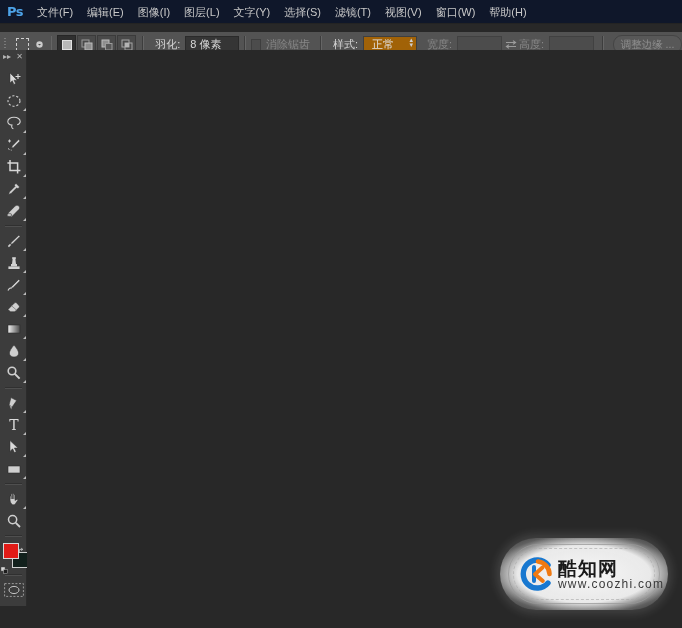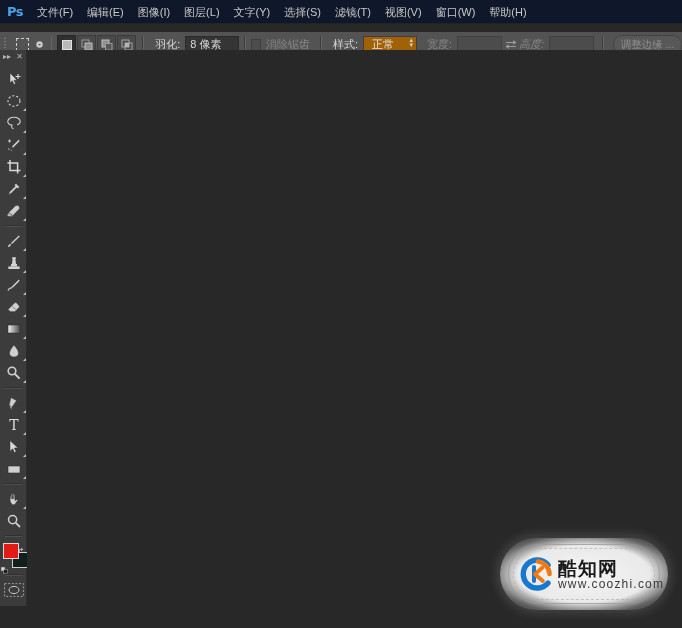--- a/index.html
+++ b/index.html
@@ -296,21 +296,21 @@
     <div class="opt-label dim" style="margin-left:10px;">宽度:</div>
     <div class="opt-input empty"></div>
 
     <div class="swap-icon">
       <svg width="14" height="11" viewBox="0 0 14 11">
         <path d="M2 3.5 H11 M9 1.6 L11.6 3.5 L9 5.4" fill="none" stroke="#9c9c9c" stroke-width="1.1"></path>
         <path d="M12 7.5 H3 M5 5.6 L2.4 7.5 L5 9.4" fill="none" stroke="#9c9c9c" stroke-width="1.1"></path>
       </svg>
     </div>
 
-    <div class="opt-label dim" style="margin-left:0;font-style:italic;">高度:</div>
+    <div class="opt-label dim" style="margin-left:0;">高度:</div>
     <div class="opt-input empty"></div>
 
     <div class="opt-sep" style="margin-left:8px;"></div>
 
     <div class="refine-btn">调整边缘 ...</div>
   </div>
 
   <div class="toolbar">
 
     <div class="tb-header">

